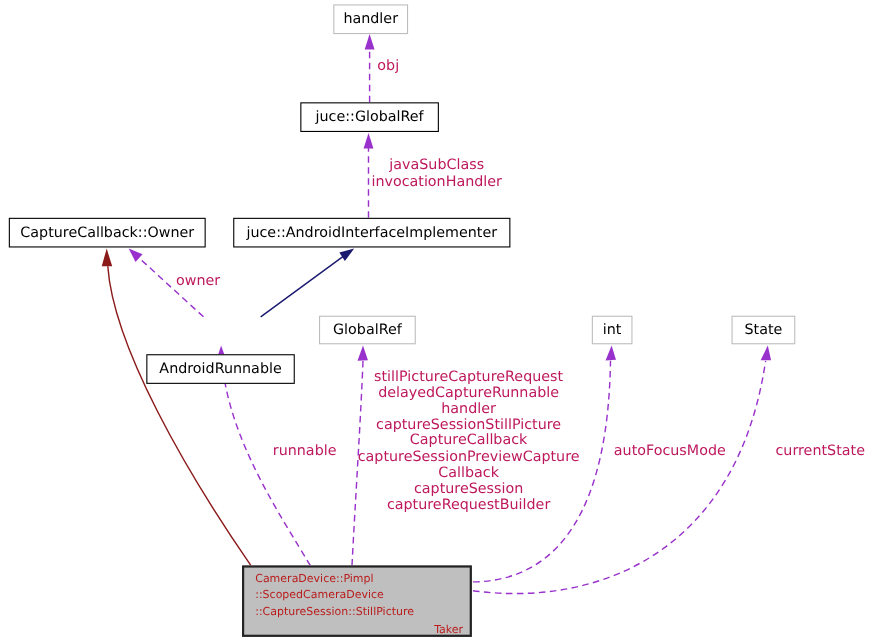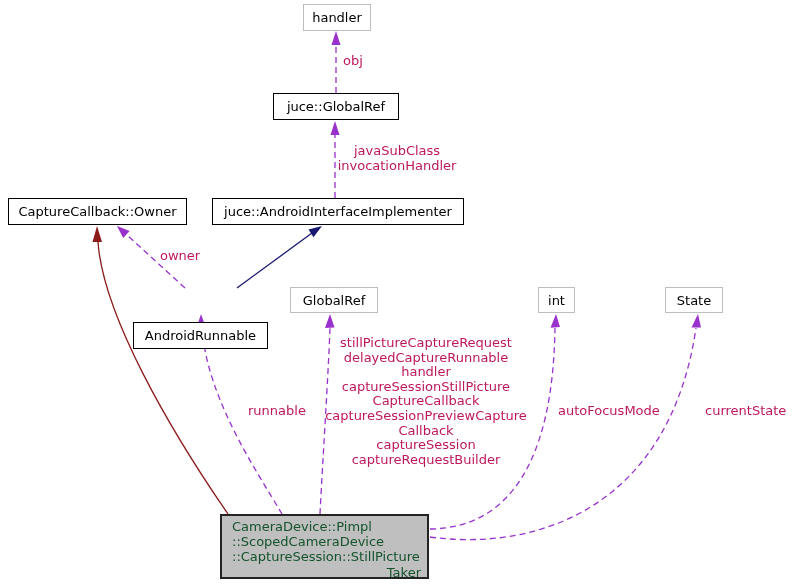--- a/index.html
+++ b/index.html
@@ -25,21 +25,21 @@
     border:1px solid var(--plain-border);
     display:flex;align-items:center;justify-content:center;
     font-size:13px;color:#000;white-space:nowrap;
   }
   .node.linked{border-color:var(--linked-border);}
   .main-node{
     position:absolute;
     box-sizing:border-box;
     background:var(--main-fill);
     border:2px solid #232323;
-    font-size:13px;color:#14532d;
+    font-size:10px;color:#b91c1c;
     padding:3px 6px 2px 10px;
     line-height:15.2px;
     white-space:nowrap;
   }
   .main-node .tline{text-align:left;}
   .main-node .tline.centered{text-align:right;}
   .elabel{
     position:absolute;
     font-size:13px;color:#be185d;
     white-space:nowrap;

